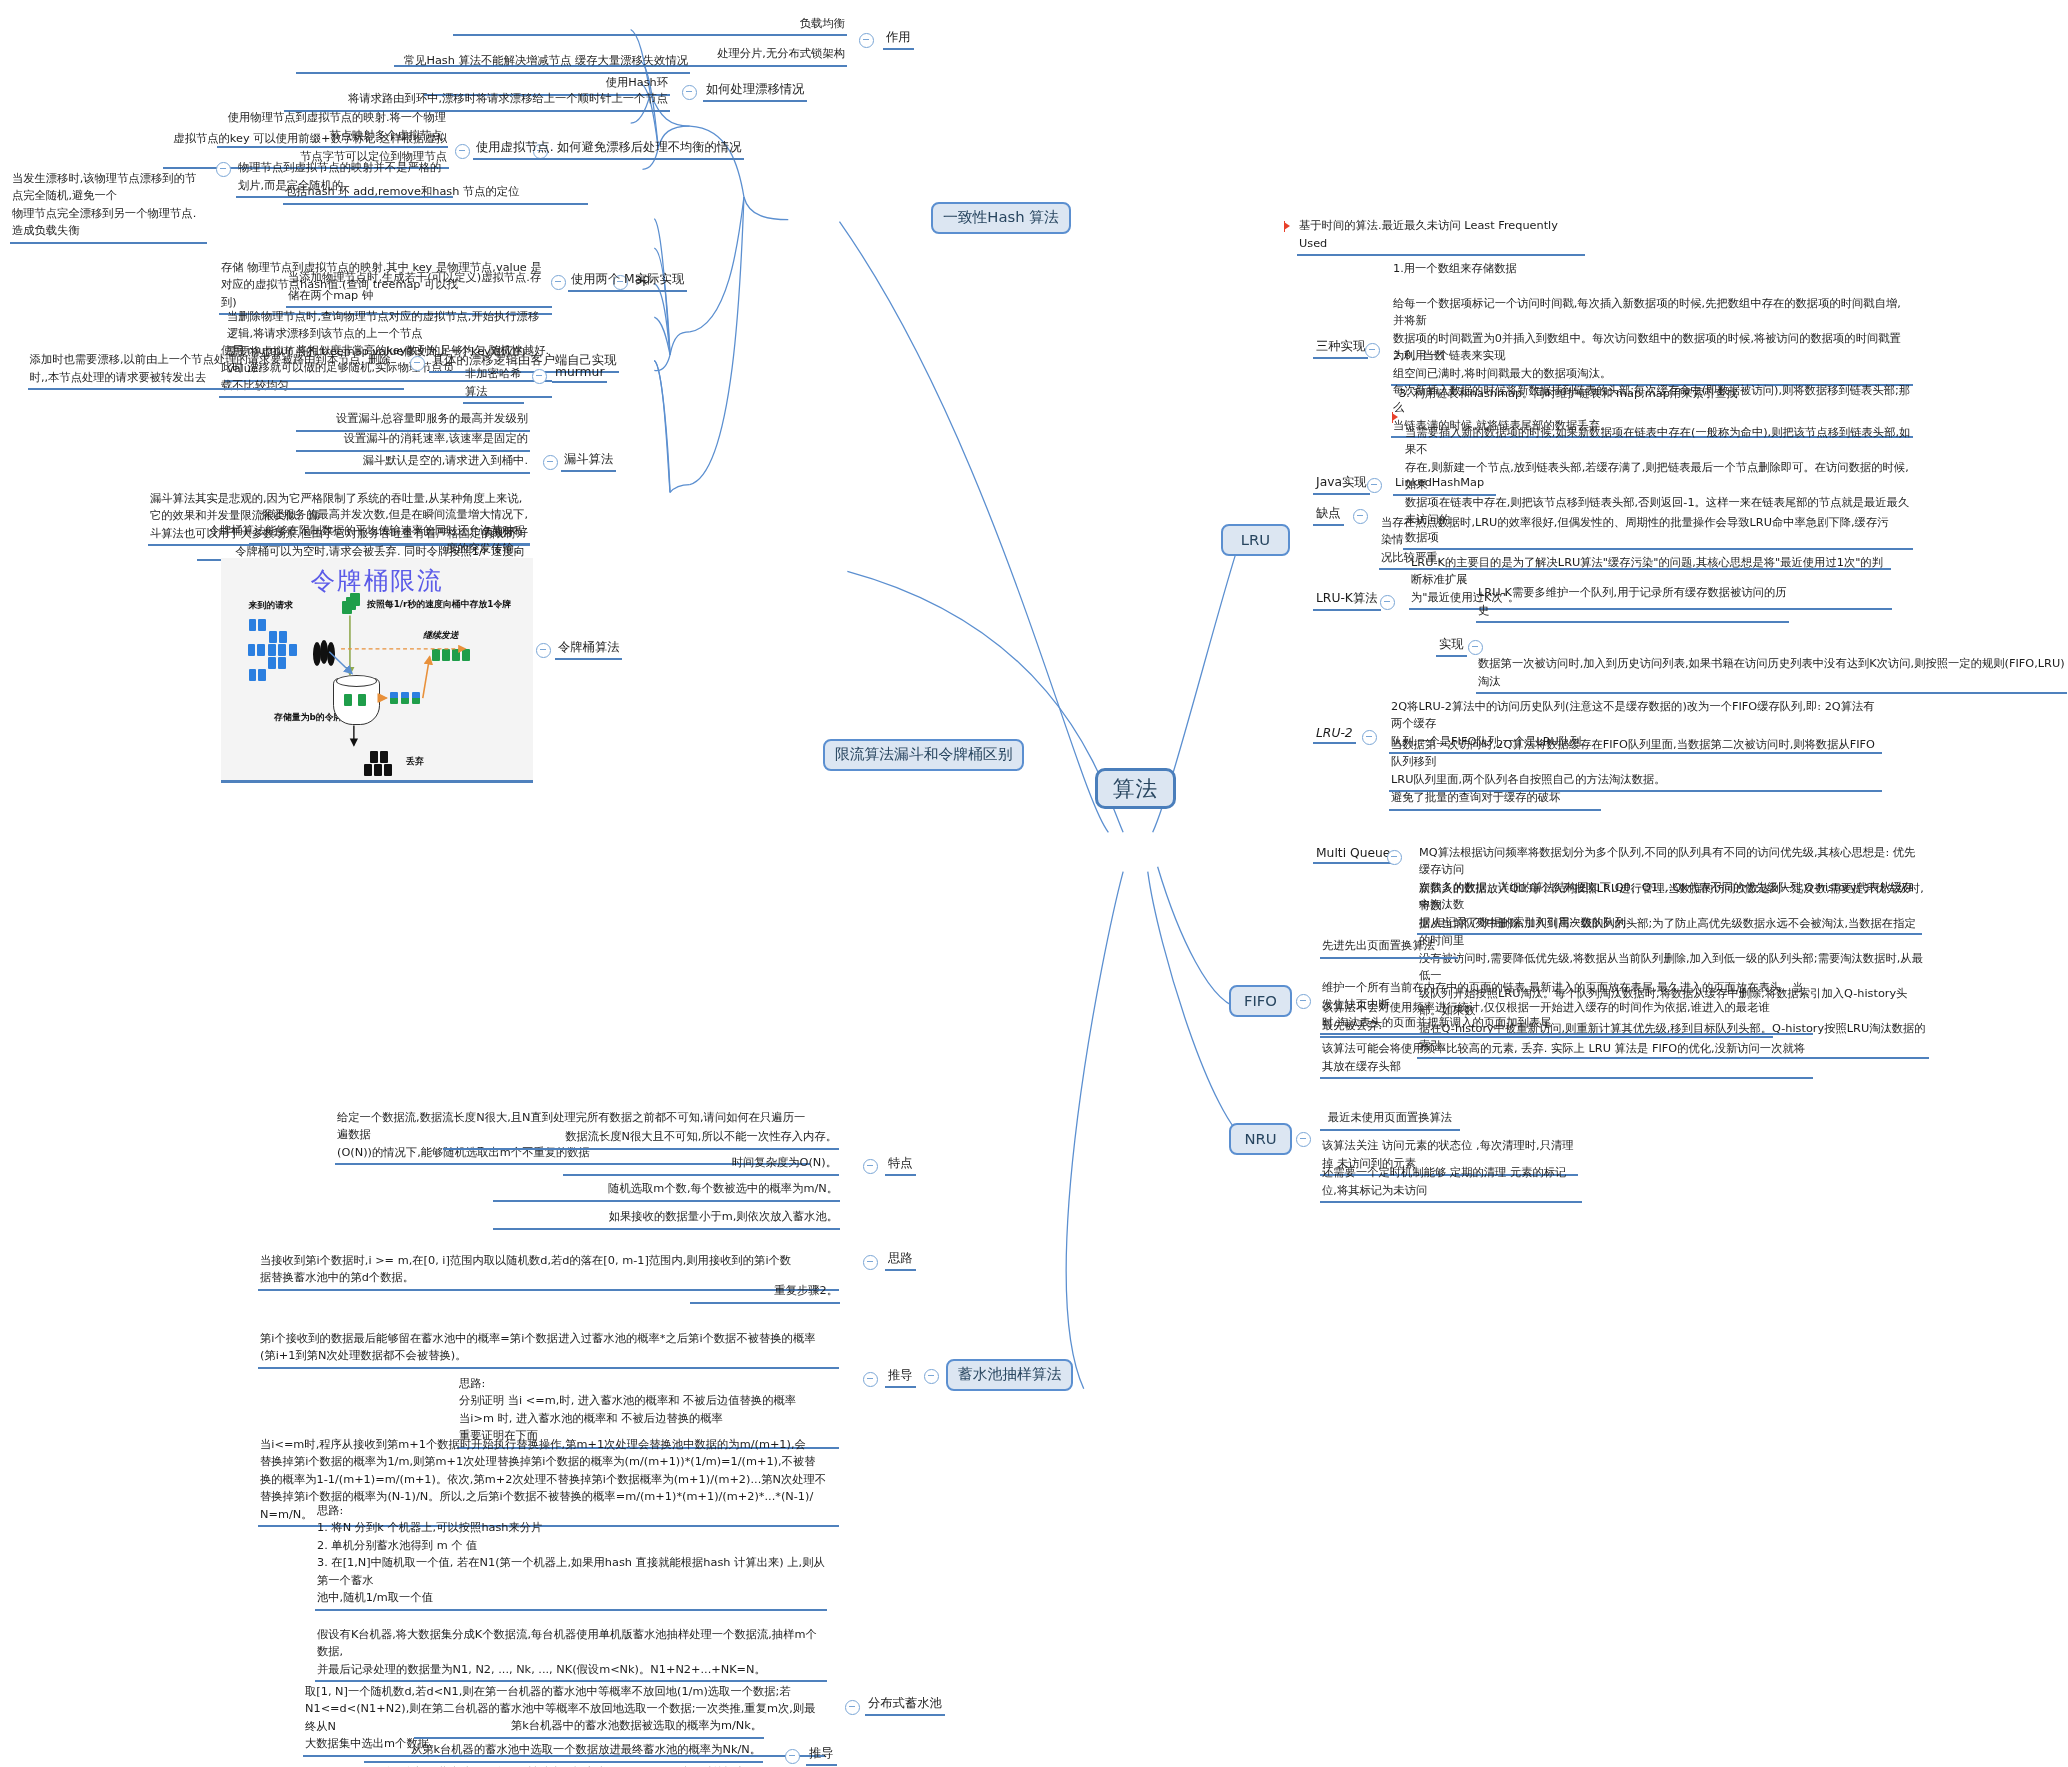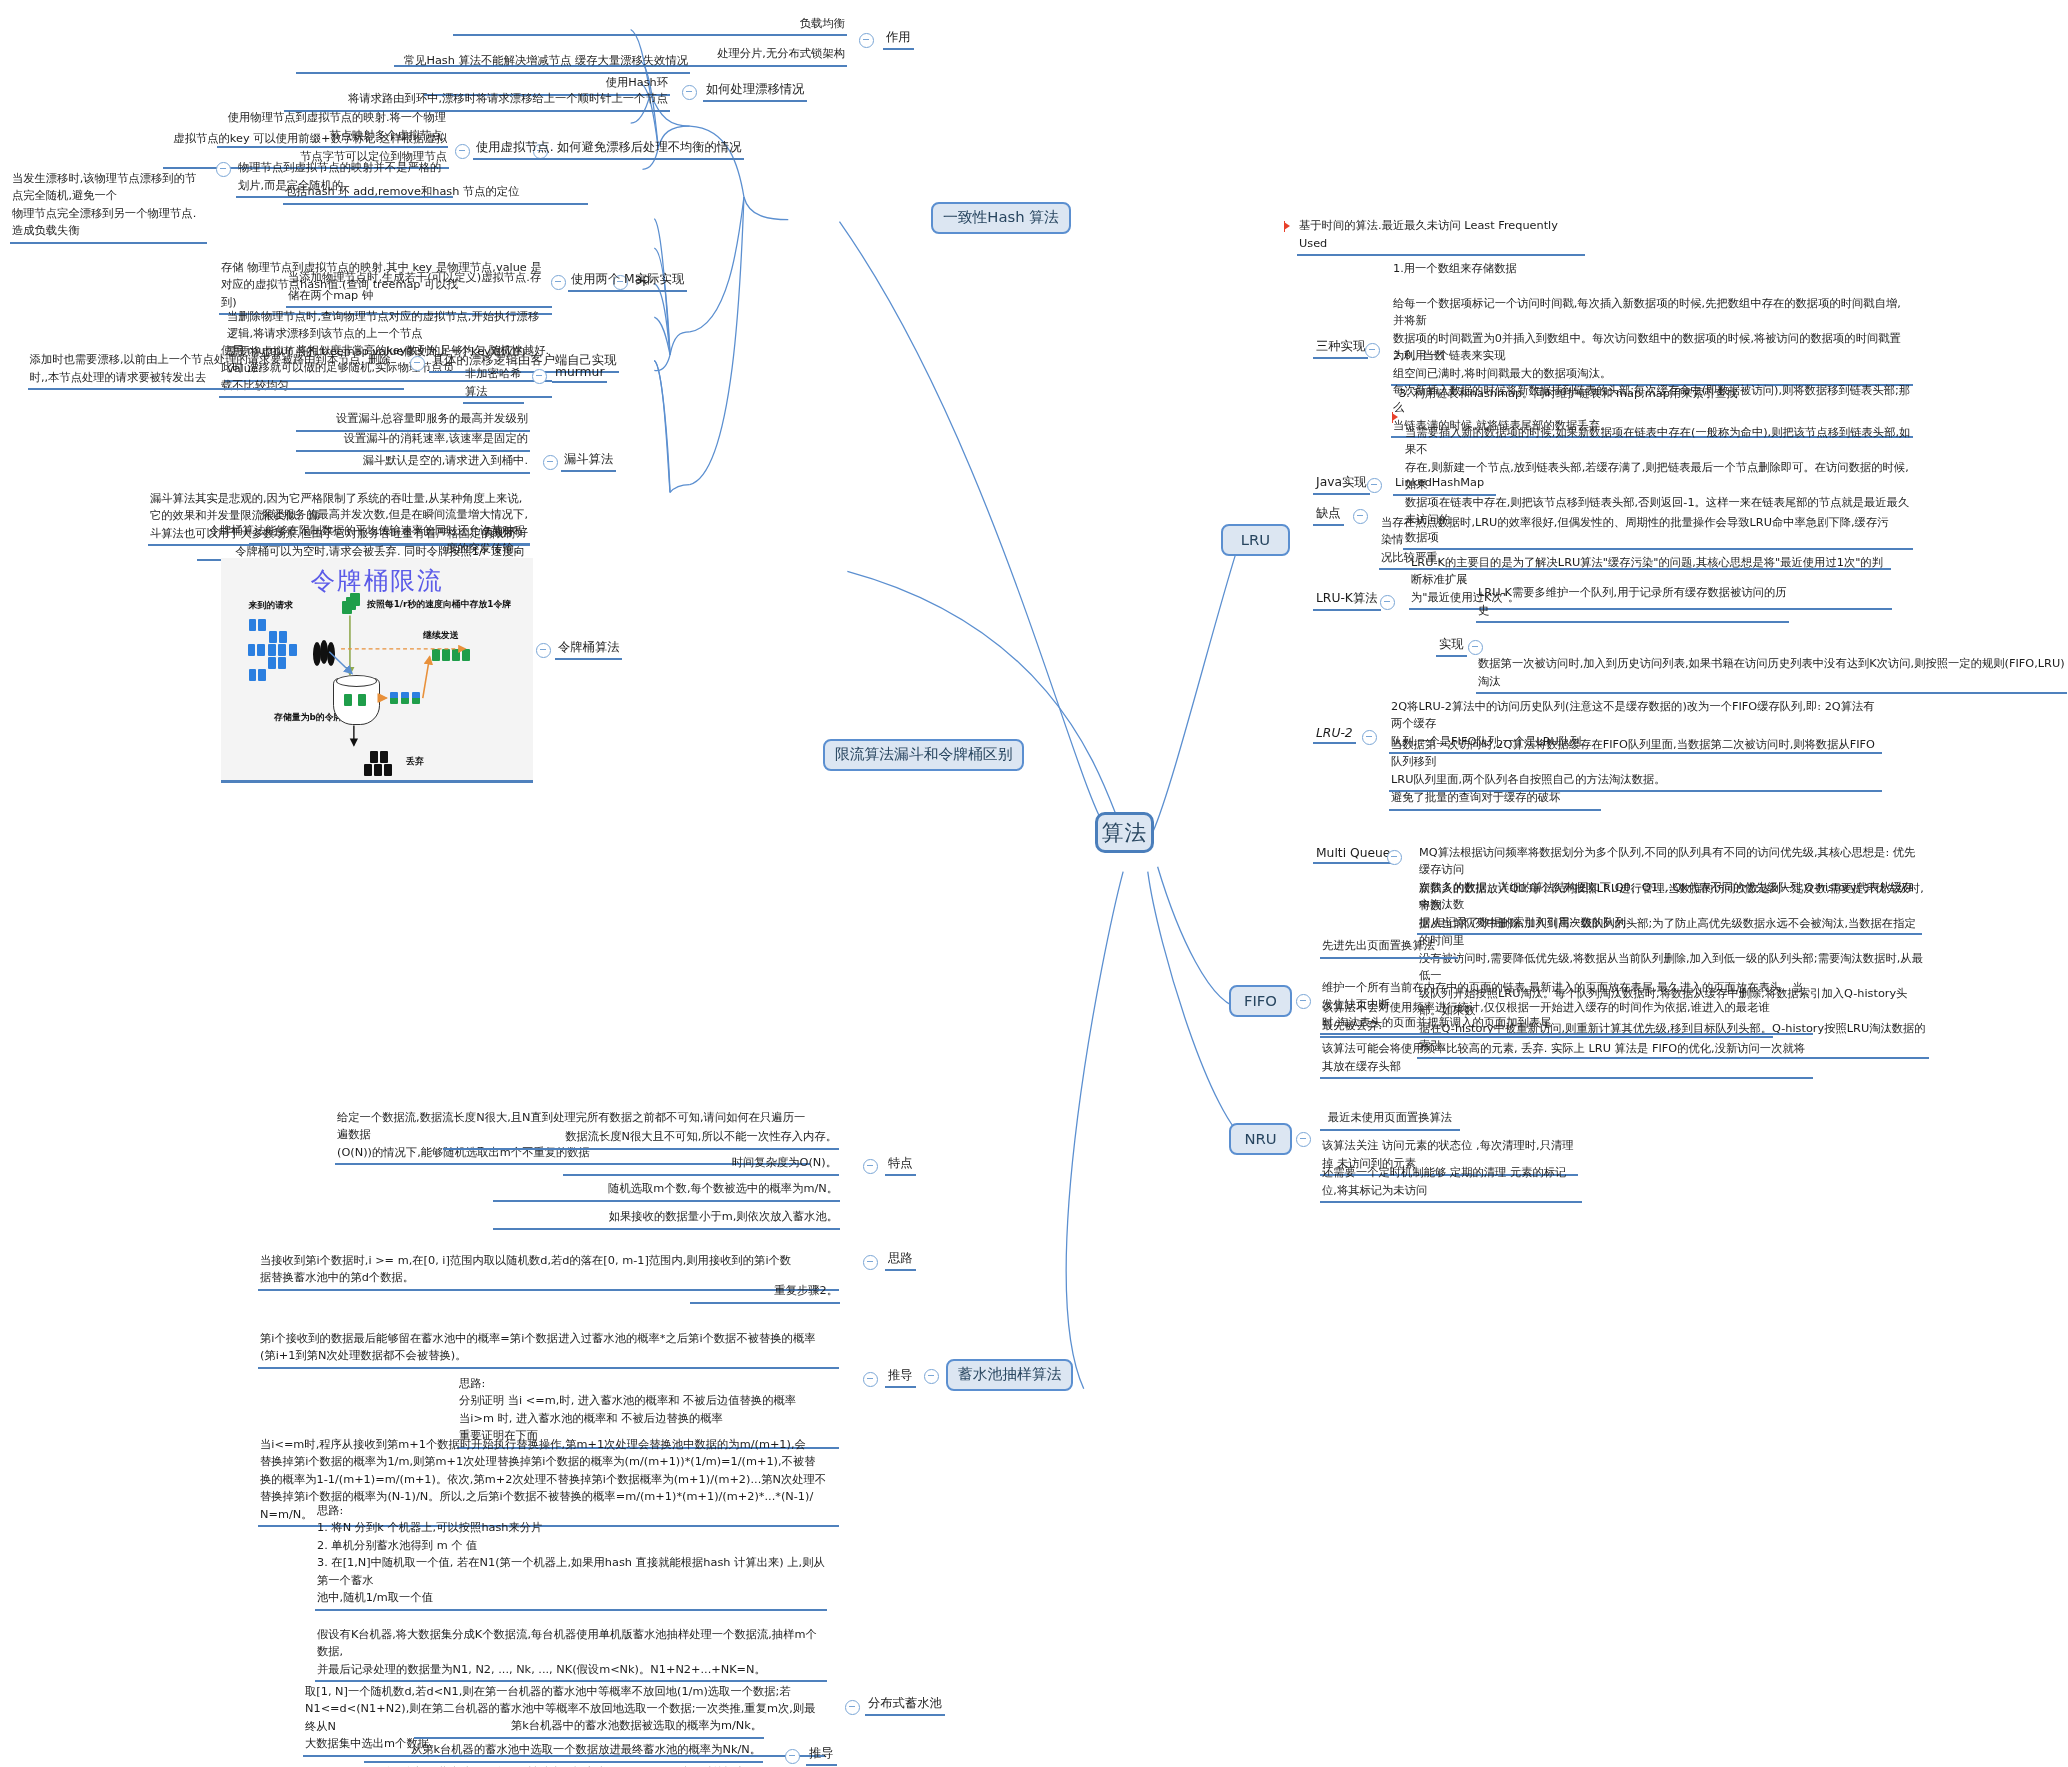--- a/index.html
+++ b/index.html
@@ -112,21 +112,21 @@
       <path d="M680,360 C678,340 674,292 664,288"></path>
       <path d="M680,360 C678,352 674,326 664,322"></path>
       <path d="M680,360 C678,368 674,378 664,376"></path>
 
       <path d="M700,492 C690,492 684,495 680,500"></path>
       <path d="M680,500 C678,450 672,372 664,366"></path>
       <path d="M680,500 C678,480 674,372 664,366"></path>
     </g>
   </svg>
 
-  <div class="node central" style="left:1095px;top:812px;width:59px;height:41px;justify-content:center;">
+  <div class="node central" style="left:1095px;top:768px;width:81px;height:41px;justify-content:center;">
     <span>算法</span>
   </div>
 
   <div class="node lvl1" style="left:931px;top:202px;height:31.5px;">
     <span>一致性Hash 算法</span>
   </div>
   <div class="node lvl1" style="left:823px;top:739px;height:31.5px;">
     <span>限流算法漏斗和令牌桶区别</span>
   </div>
   <div class="node lvl1" style="left:1221px;top:524px;height:31.5px;width:69px;">
@@ -266,21 +266,21 @@
     <span>令牌桶可以为空时,请求会被丢弃. 同时令牌按照1/r 速度向桶中存放令牌</span>
   </div>
 
   <div class="node picbox" style="left:221px;top:558px;width:312px;height:225px;border-bottom:3px solid #4f81bd;">
     <div class="pic-title">令牌桶限流</div>
 
     <div class="pic-lbl" style="left:27.6px;top:41px;">来到的请求</div>
     <div class="pic-lbl" style="left:146px;top:40px;">按照每1/r秒的速度向桶中存放1令牌</div>
     <div class="pic-lbl" style="left:81px;top:124px;margin-left:48px;">拦截器</div>
     <div class="pic-lbl" style="left:53px;top:153px;">存储量为b的令牌桶</div>
-    <div class="pic-lbl" style="left:202px;top:71px;">继续发送</div>
+    <div class="pic-lbl" style="left:202px;top:71px;font-style:italic;">继续发送</div>
     <div class="pic-lbl" style="left:185px;top:197px;">丢弃</div>
 
     <div class="blue-pkt" style="left:27.6px;top:61px;"></div>
     <div class="blue-pkt" style="left:37px;top:61px;"></div>
     <div class="blue-pkt" style="left:48px;top:73px;"></div>
     <div class="blue-pkt" style="left:58px;top:73px;"></div>
     <div class="blue-pkt" style="left:26.6px;top:86px;"></div>
     <div class="blue-pkt" style="left:36px;top:86px;"></div>
     <div class="blue-pkt" style="left:47px;top:86px;"></div>
     <div class="blue-pkt" style="left:57px;top:86px;"></div>

